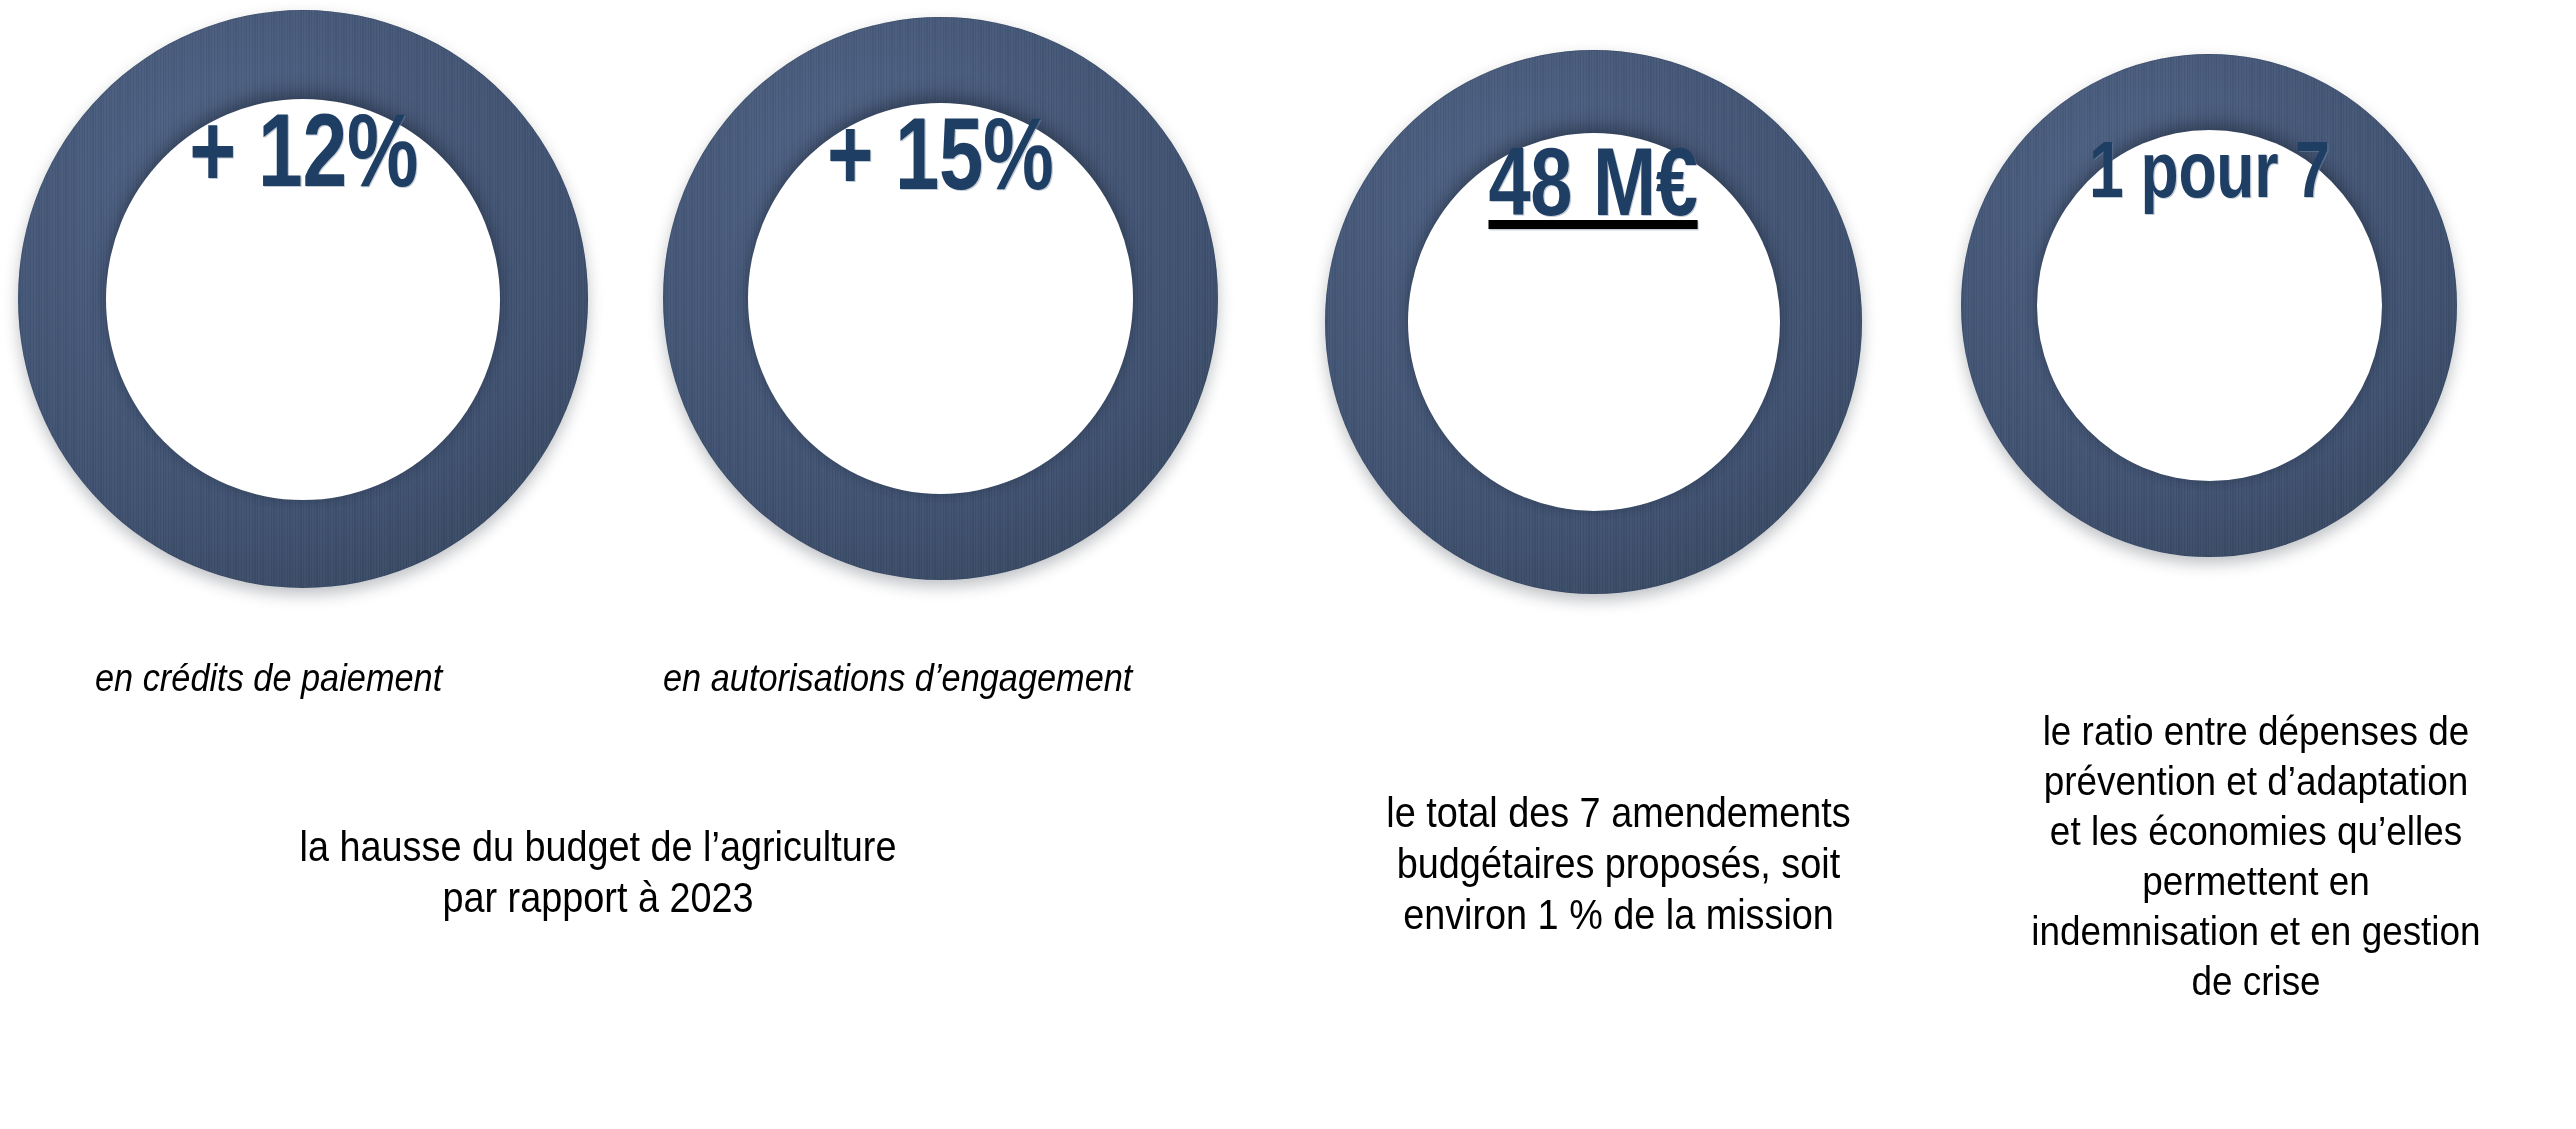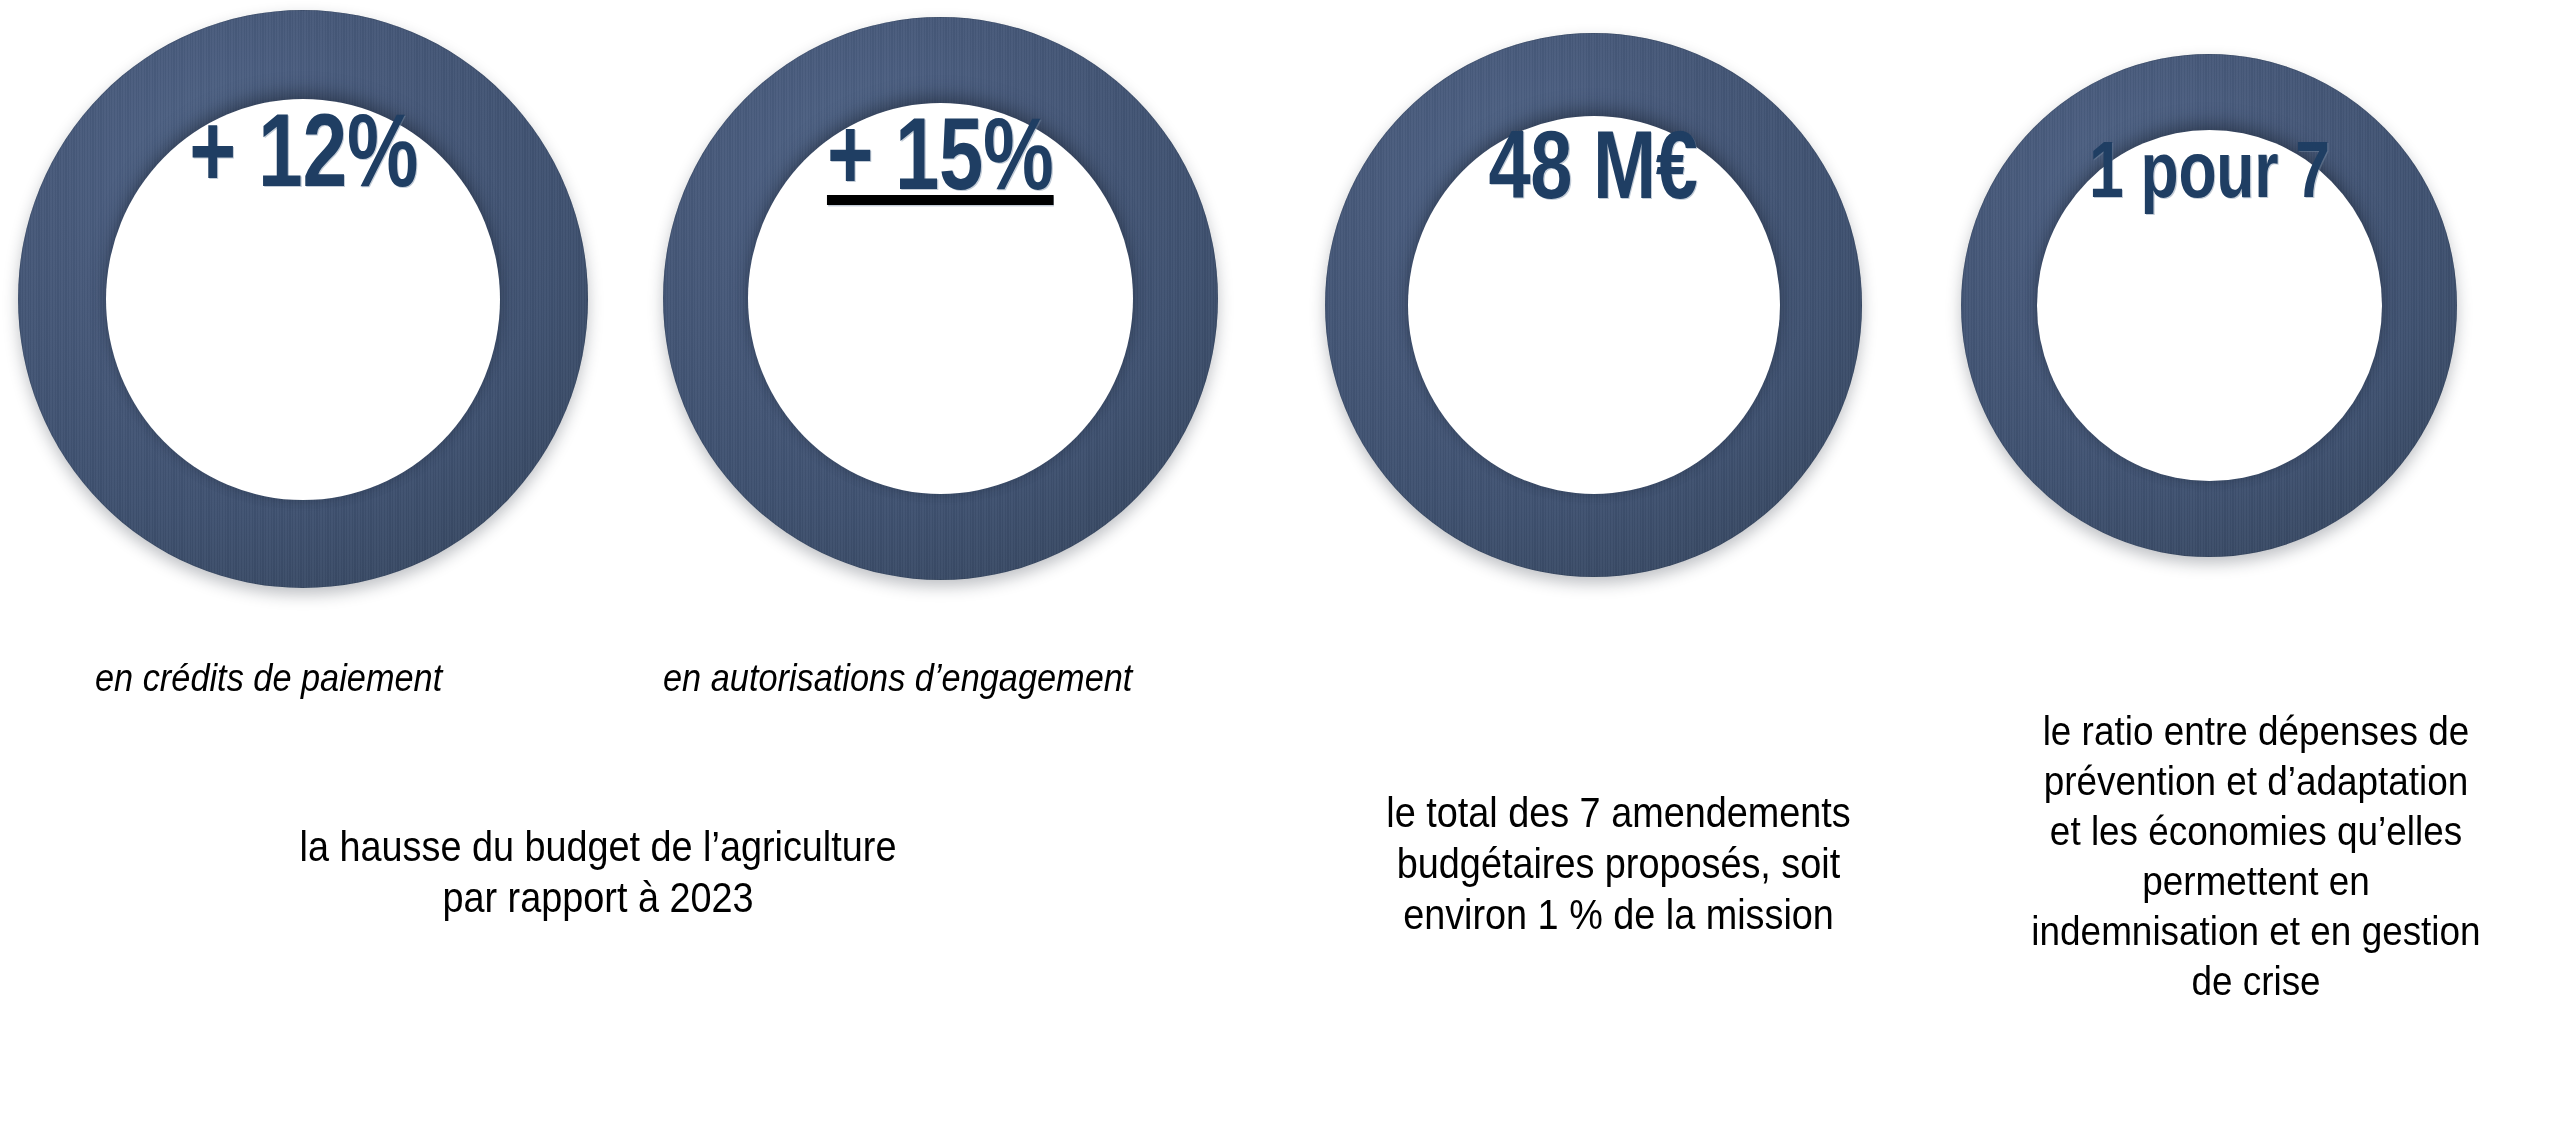--- a/index.html
+++ b/index.html
@@ -72,25 +72,25 @@
     transform: scaleX(0.78);
     transform-origin: center center;
     text-shadow: 1.4px 1.4px 0 rgba(120, 140, 165, 0.45);
   }
 
   
   #donut-0 { left: 18.4px;   top: 10.2px;  width: 570px; height: 578px; }
   #donut-0 .donut-hole { width: 394px; height: 401px; }
   #donut-0 .donut-value { font-size: 103px; }
 
-  #donut-1 { left: 663px;  top: 17px;  width: 555px; height: 563px; text-decoration: underline; }
+  #donut-1 { left: 663px;  top: 17px;  width: 555px; height: 563px; }
   #donut-1 .donut-hole { width: 385px; height: 391px; }
   #donut-1 .donut-value { font-size: 102px; }
 
-  #donut-2 { left: 1325px; top: 33px;  width: 537px; height: 544px; }
+  #donut-2 { left: 1325px; top: 50px;  width: 537px; height: 544px; text-decoration: underline; }
   #donut-2 .donut-hole { width: 372px; height: 378px; }
   #donut-2 .donut-value { font-size: 97px; }
 
   #donut-3 { left: 1961px; top: 54px;  width: 496px; height: 503px; }
   #donut-3 .donut-hole { width: 345px; height: 351px; }
   #donut-3 .donut-value { font-size: 80px; }
 
   
   .sub-label {
     position: absolute;

